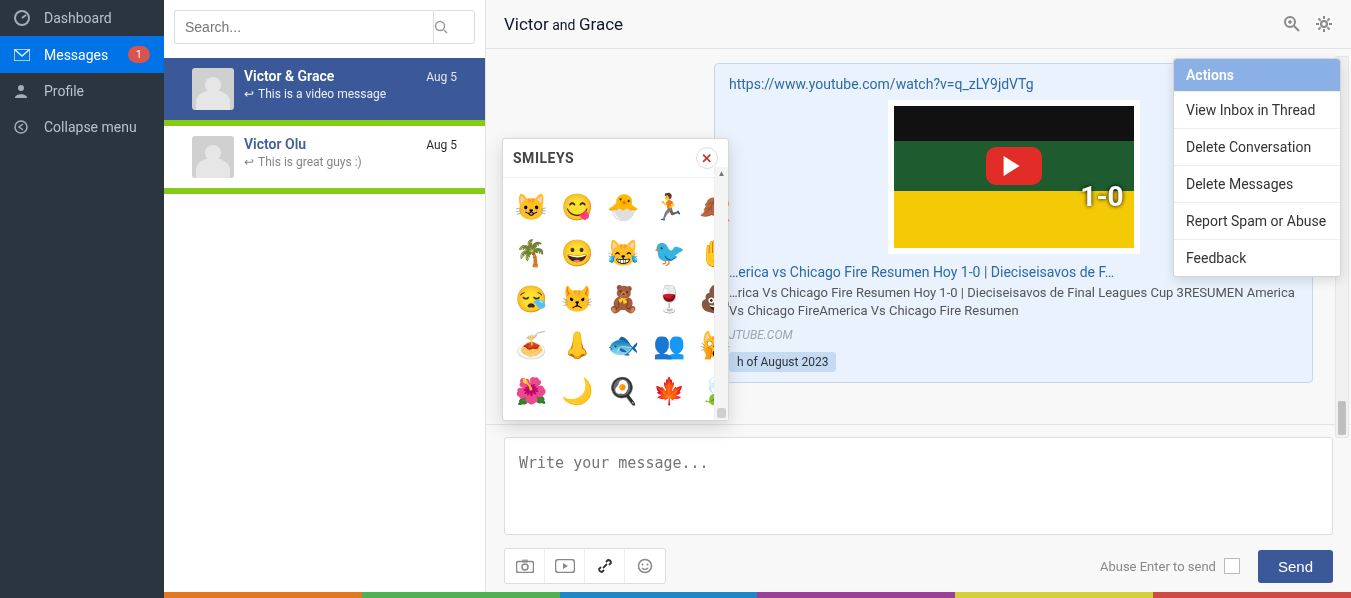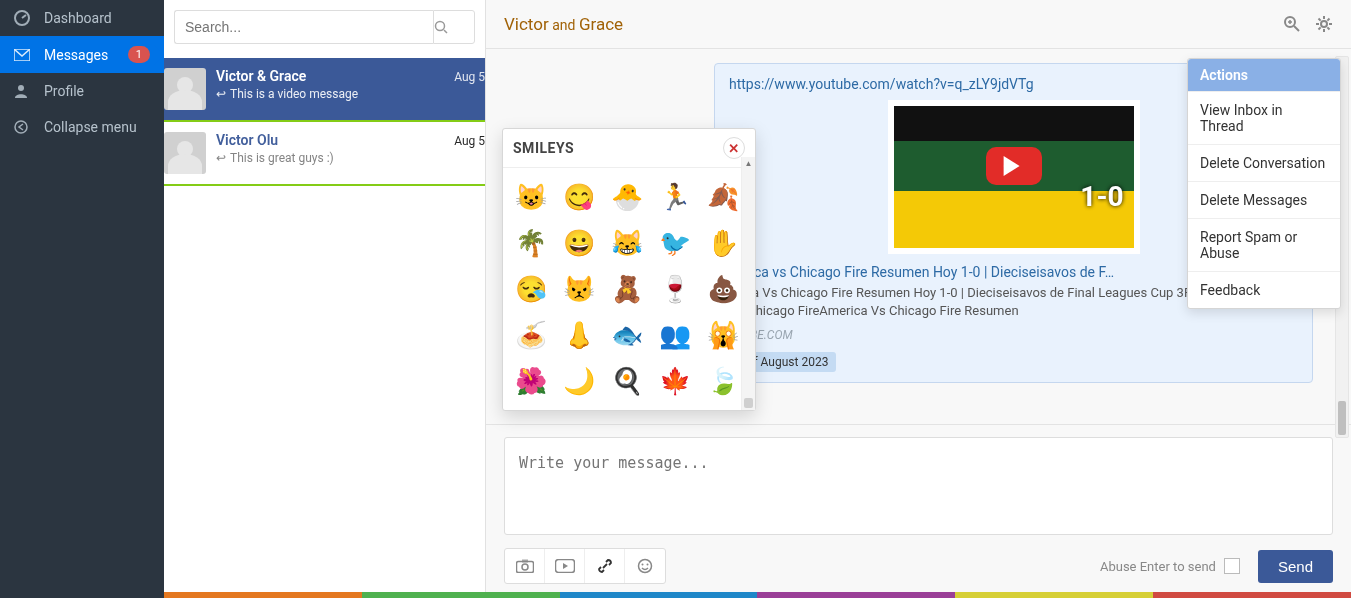--- a/index.html
+++ b/index.html
@@ -119,22 +119,22 @@
     width: 42px;
     border: 1px solid #ddd;
     border-radius: 0 3px 3px 0;
     background: #fff;
     color: #999;
     cursor: pointer;
   }
   .conv-item {
     display: flex;
     gap: 10px;
-    padding: 10px 0;
-    border-bottom: 2px solid #84cc16;
+    padding: 10px 28px;
+    border-bottom: 6px solid #84cc16;
     cursor: pointer;
   }
   .conv-item.selected {
     background: #3b5998;
     color: #fff;
   }
   .avatar {
     width: 42px; height: 42px;
     background: #d0d0d0;
     border-radius: 3px;
@@ -169,21 +169,21 @@
     left: 486px; right: 0; top: 0; bottom: 0;
     background: #f8f8f8;
     display: flex;
     flex-direction: column;
   }
   .thread-header {
     display: flex;
     align-items: center;
     padding: 14px 18px;
     border-bottom: 1px solid #e3e3e3;
-    color: #a16207;
+    color: #0f172a;
     font-size: 17px;
     justify-content: center;
   }
   .thread-header-icons {
     margin-left: auto;
     display: flex;
     gap: 14px;
     color: #888;
     font-size: 18px;
   }
@@ -326,21 +326,21 @@
     border-radius: 3px;
     padding: 8px 20px;
     font-size: 15px;
     cursor: pointer;
   }
 
   
   .gear-menu {
     position: absolute;
     top: 58px; right: 10px;
-    width: 154px;
+    width: 168px;
     background: #fff;
     border: 1px solid #d5d5d5;
     border-radius: 3px;
     box-shadow: 0 4px 12px rgba(0,0,0,.12);
     z-index: 50;
   }
   .gear-menu::before {
     content:"";
     position:absolute;
     top:-9px; right: 14px;
@@ -359,22 +359,22 @@
     color: #333;
     border-top: 1px solid #eee;
     cursor: pointer;
     font-size: 14px;
   }
   .gm-item:first-of-type { border-top: none; }
 
   
   .smileys {
     position: absolute;
-    left: 502px; top: 128px;
-    width: 254px;
+    left: 502px; top: 138px;
+    width: 227px;
     background: #fff;
     border: 1px solid #d7d7d7;
     border-radius: 3px;
     box-shadow: 0 6px 18px rgba(0,0,0,.15);
     z-index: 60;
   }
   .sm-head {
     display: flex;
     align-items: center;
     padding: 8px 10px;

